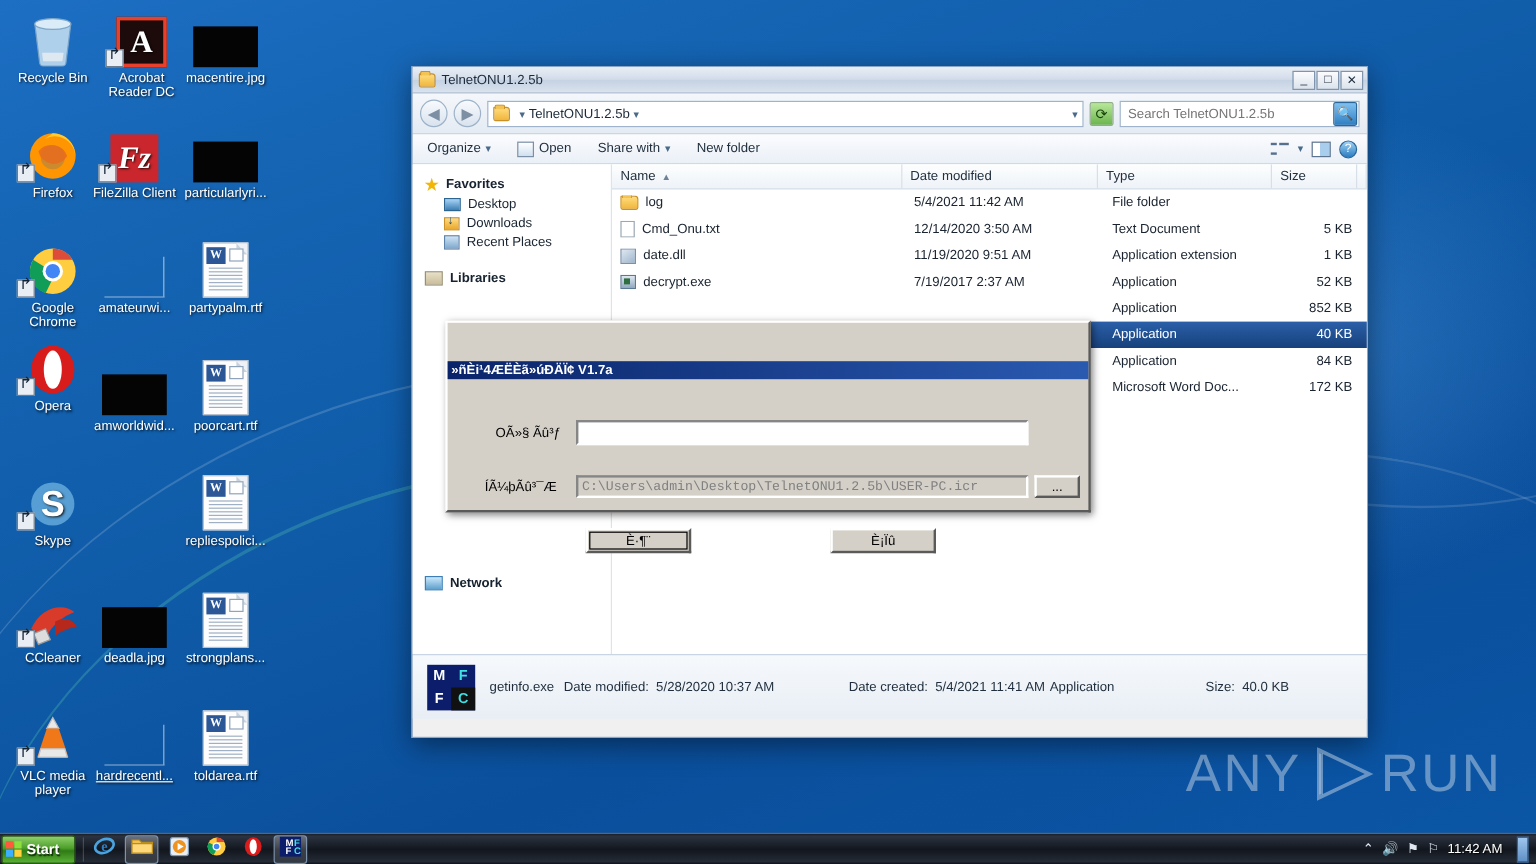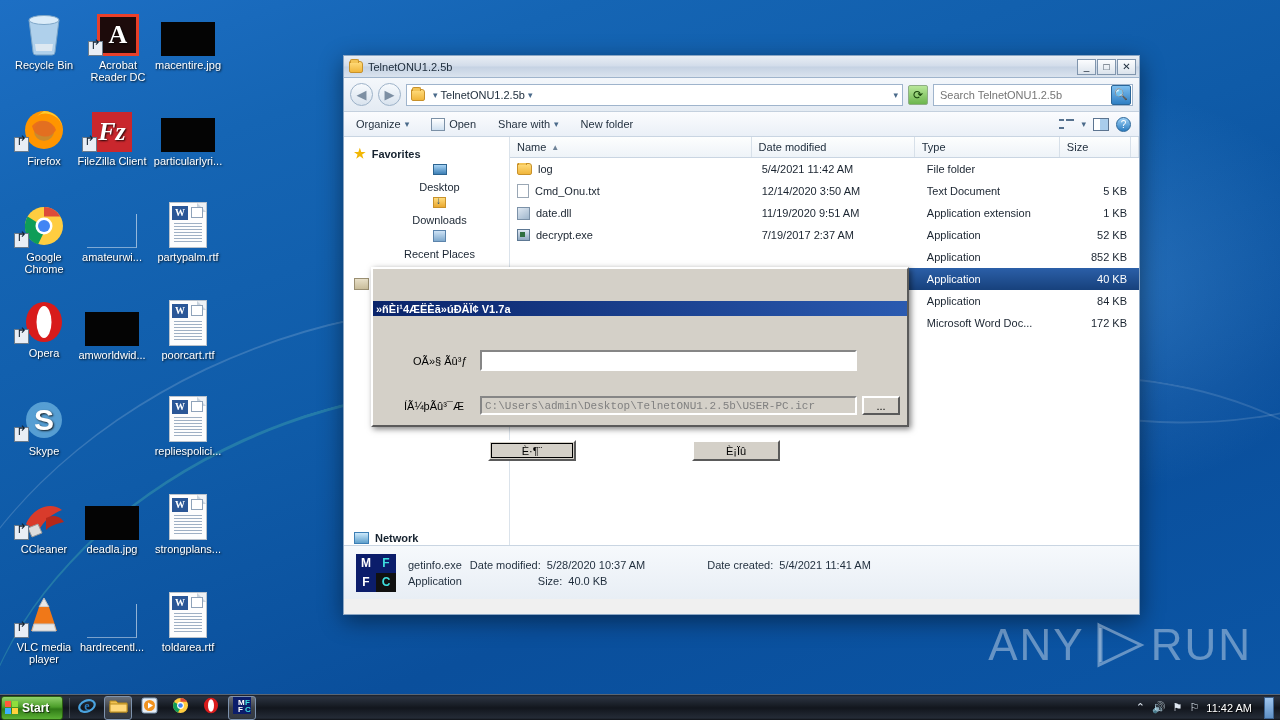--- a/index.html
+++ b/index.html
@@ -176,21 +176,21 @@
   .viewico i { display:block; height:2px; background:#56718e; }
   .paneico { width:16px; height:13px; border:1px solid #5c7490; background:linear-gradient(90deg,#fff 45%, #a9cdec 45%); }
   .helpico { width:15px; height:15px; border-radius:50%; background:linear-gradient(180deg,#9fd2f7,#2b7cc0); color:#fff; font-size:10px; display:flex; align-items:center; justify-content:center; border:1px solid #2a6699;}
 
   #ex-body { display:flex; height: 408px; background:#fff; }
   #navpane {
     width:166px; background:#fff; border-right:1px solid #dbe3eb;
     font-size:11px; color:#1a2532; padding-top:8px;
   }
   .nav-group { display:flex; align-items:center; gap:6px; padding:2px 0 2px 10px; font-weight:bold; color:#16222f; }
-  .nav-item { display:flex; align-items:center; gap:6px; padding:2px 0 2px 26px;flex-direction:column; }
+  .nav-item { display:flex; align-items:center; gap:6px; padding:2px 0 2px 26px; }
   .star { color:#f2b705; font-size:13px; line-height:1; }
   .mon { width:14px; height:11px; background:linear-gradient(180deg,#a8d4f5,#3d7fb5); border:1px solid #2d6490; }
   .dl { width:13px; height:11px; background:linear-gradient(180deg,#ffdc7d,#eaa82f); border:1px solid #c8912a; position:relative;}
   .dl::after { content:"↓"; position:absolute; left:2px; top:-3px; font-size:10px; color:#1b4a77; }
   .rp { width:13px; height:12px; background:linear-gradient(180deg,#cfe3f5,#7fa9cd); border:1px solid #5c84ab; }
   .libico { width:15px; height:12px; background:linear-gradient(180deg,#e8e0c8,#c9bd9a); border:1px solid #9a8f72; }
   .netico { width:15px; height:12px; background:linear-gradient(180deg,#cbe8fb,#5fa0cc); border:1px solid #3d7fb5; }
 
   #filelist { flex:1; display:flex; flex-direction:column; min-width:0; }
   #col-headers {
@@ -222,21 +222,21 @@
     display:flex; align-items:center; padding:0 12px; gap:12px; font-size:11px; color:#1f2d3c;
   }
   #mfc-icon {
     width:40px; height:38px; background:#0b1d6b; position:relative; flex:none;
     display:grid; grid-template-columns:1fr 1fr; grid-template-rows:1fr 1fr;
   }
   #mfc-icon b { color:#fff; font:bold 12px "Liberation Sans",sans-serif; display:flex; align-items:center; justify-content:center; }
   #mfc-icon b:nth-child(2){ color:#3fe0e0; }
   #mfc-icon b:nth-child(3){ color:#fff; }
   #mfc-icon b:nth-child(4){ color:#3fe0e0; background:#111; }
-  .st-col { display:flex; flex-direction:column; gap:4px; }
+  .st-col { display:flex; flex-direction:row; gap:4px; }
   .st-line { display:flex; gap:16px; }
 
   
   #dialog {
     position:absolute; left:371px; top:267px; width:538px; height:160px;
     background:#d4d0c8; border:2px solid; border-color:#fff #5a5a5a #5a5a5a #fff;
     box-shadow: 2px 2px 6px rgba(0,0,0,.5);
     font-family: "Liberation Sans", sans-serif;
   }
   #dlg-title {
@@ -377,21 +377,21 @@
             <i></i>
             <i></i>
             <i></i>
             <i></i>
             <i></i>
           </div>
         </div>
       </div>
       <span class="lbl">partypalm.rtf</span>
     </div>
-    <div class="dicon" style="left: 6px; top: 294px;">
+    <div class="dicon" style="left: 6px; top: 280px;">
       <div class="gfx">
         <svg width="42" height="44" viewBox="0 0 42 44">
           <ellipse cx="21" cy="22" rx="18" ry="20" fill="#d81b1b"></ellipse>
           <ellipse cx="21" cy="22" rx="7.5" ry="16" fill="#fff"></ellipse>
         </svg>
         <span class="lnk"></span>
       </div>
       <span class="lbl">Opera</span>
     </div>
     <div class="dicon" style="left: 74px; top: 296px;">
@@ -485,21 +485,21 @@
       <div class="gfx">
         <svg width="42" height="44" viewBox="0 0 42 44">
           <path d="M21 4 l5 9 h-10 z" fill="#e8e8e8" stroke="#bbb"></path>
           <path d="M16 13 l-8 24 h26 l-8 -24 z" fill="#f07818"></path>
           <path d="M11 30 h20 l2 7 h-24 z" fill="#e8e8e8" stroke="#c5c5c5"></path>
         </svg>
         <span class="lnk"></span>
       </div>
       <span class="lbl">VLC media player</span>
     </div>
-    <div class="dicon" style="left: 74px; top: 588px;">
+    <div class="dicon" style="left: 74px; top: 588px; text-decoration: underline;">
       <div class="gfx">
         <div class="blankthumb"></div>
       </div>
       <span class="lbl">hardrecentl...</span>
     </div>
     <div class="dicon" style="left: 150px; top: 588px;">
       <div class="gfx">
         <div class="worddoc">
           <div class="wbadge">W</div>
           <div class="wgrid"></div>

